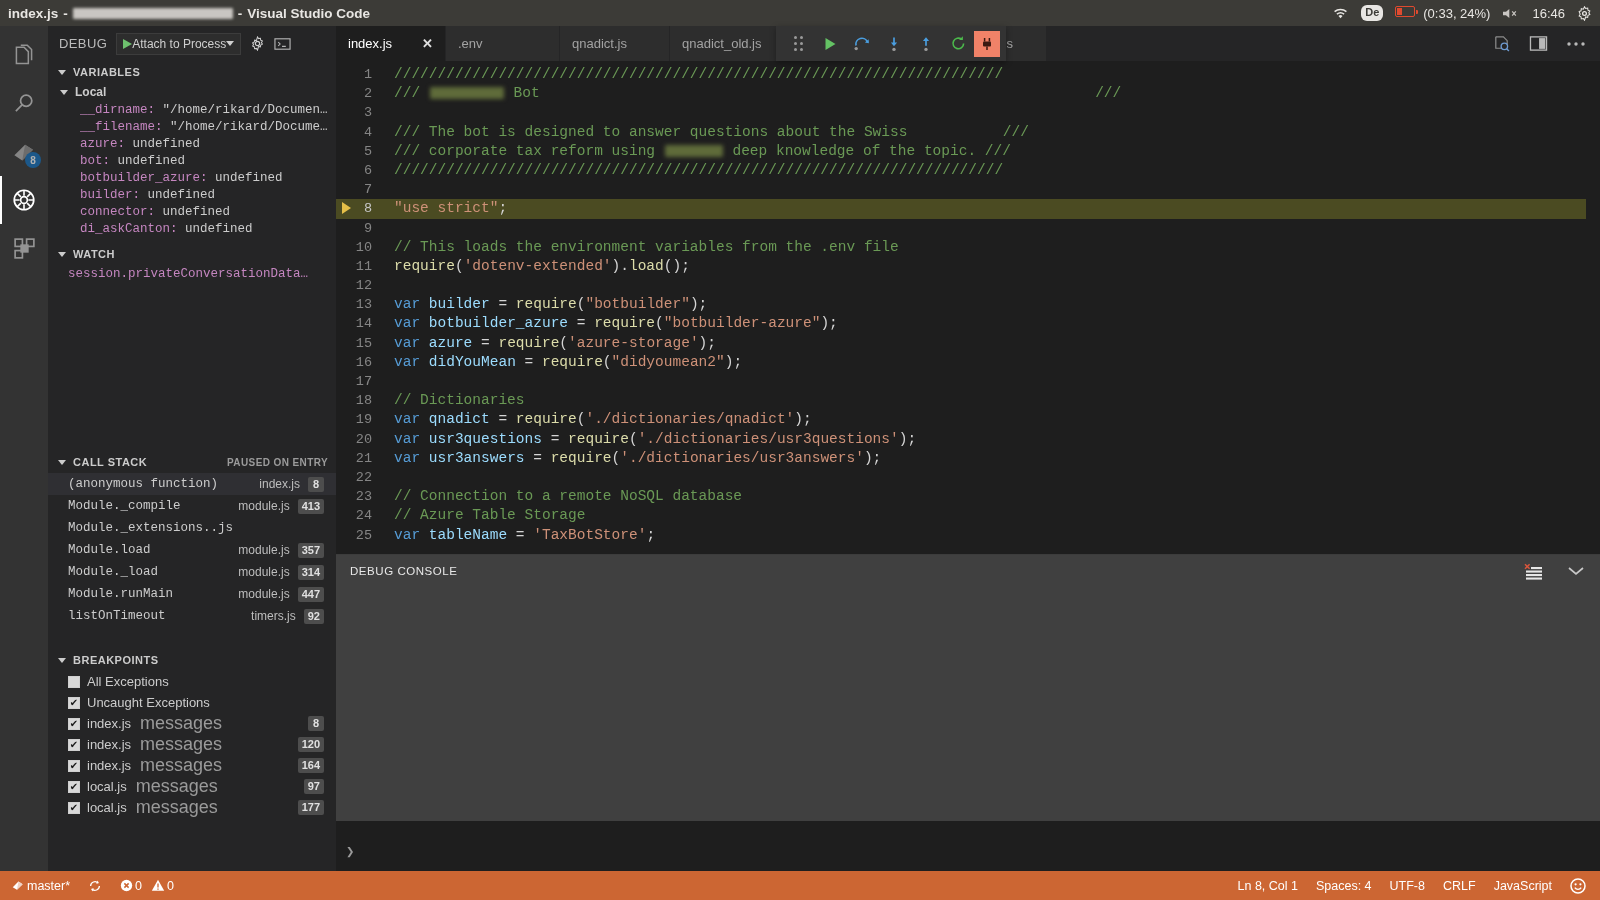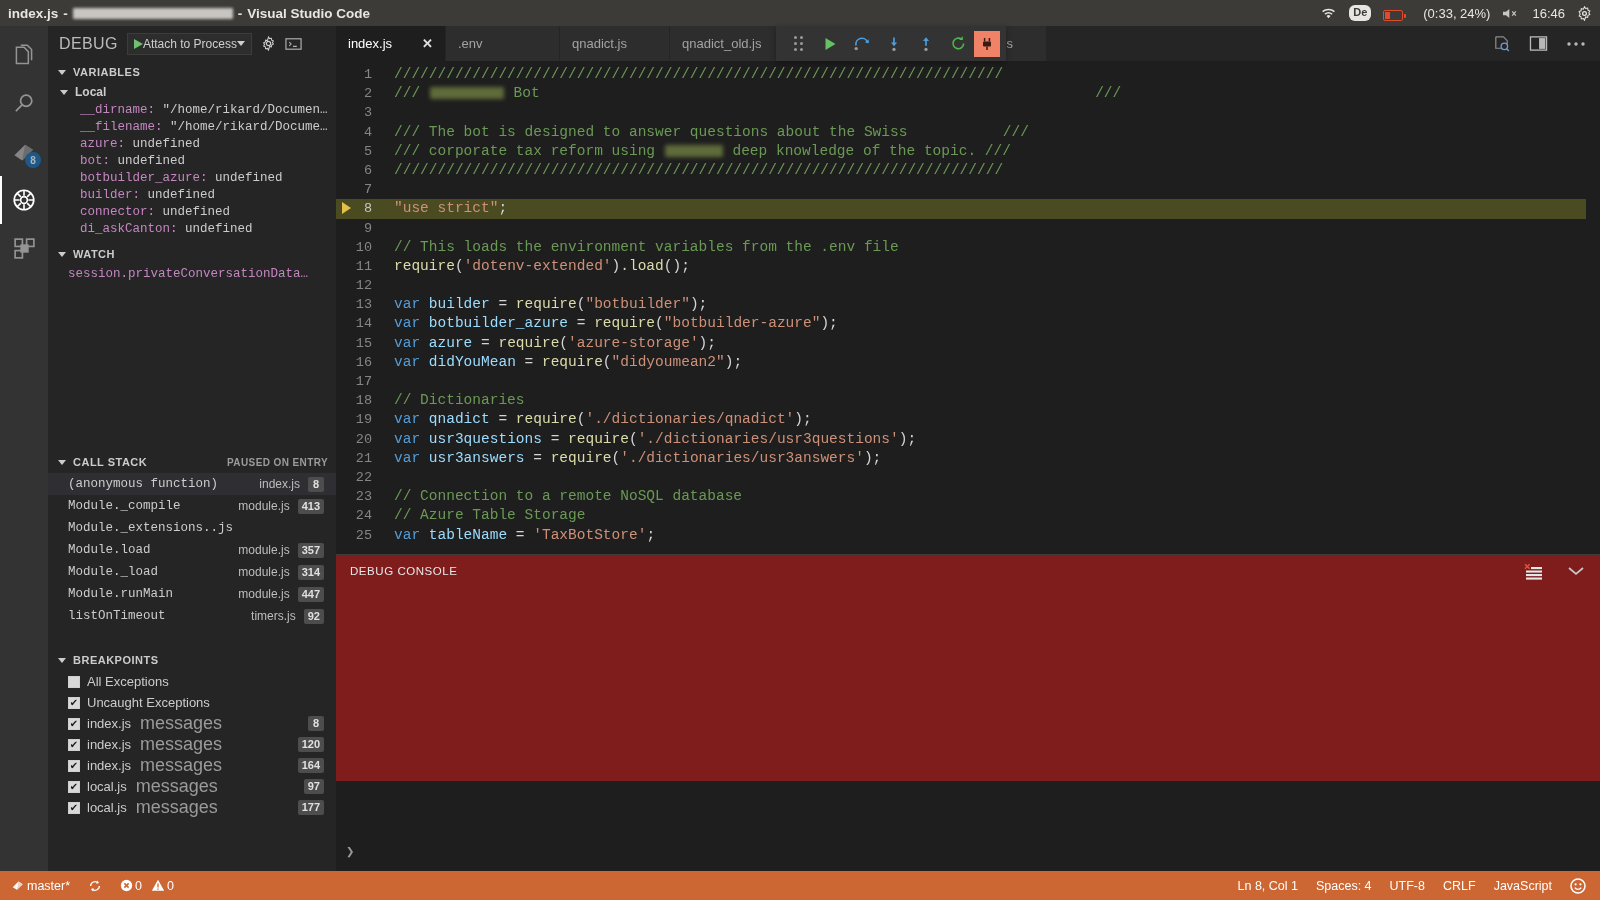--- a/index.html
+++ b/index.html
@@ -26,21 +26,21 @@
     filter: blur(1.6px);
   }
   .os-tray {
     margin-left: auto; display: flex; align-items: center; gap: 12px;
     font-weight: normal; font-size: 13px; color: #e8e6e3;
   }
   .kb-layout {
     background: #e8e6e3; color: #3c3b37; font-size: 11px; font-weight: bold;
     padding: 1px 4px; border-radius: 6px; line-height: 1.2;
   }
-  .battery-wrap { display: flex; align-items: flex-end; gap: 20px; }
+  .battery-wrap { display: flex; align-items: flex-start; gap: 8px; }
   .bat-ico {
     width: 20px; height: 11px; border: 1.6px solid #e04a2f; border-radius: 2px;
     position: relative; display: inline-block;
   }
   .bat-ico::after {
     content: ""; position: absolute; right: -4px; top: 3px;
     width: 2.5px; height: 4px; background: #e04a2f; border-radius: 0 1px 1px 0;
   }
   .bat-ico i { position: absolute; left: 1px; top: 1px; bottom: 1px; width: 24%; background: #e04a2f; display: block; }
   .bat-text { color: #e8e6e3; }
@@ -69,21 +69,21 @@
   
   .sidebar {
     position: absolute; top: 26px; left: 48px; width: 288px; height: 845px;
     background: #252526; color: #cccccc; font-size: 13px;
     overflow: hidden;
   }
   .debug-toolbar-row {
     height: 35px; display: flex; align-items: center; gap: 9px; padding: 0 11px;
     color: #bbbbbb;
   }
-  .dbg-label { font-size: 16px; letter-spacing: .4px; color: #bbbbbb; }
+  .dbg-label { font-size: 13px; letter-spacing: .4px; color: #bbbbbb; }
   .dbg-select {
     display: flex; align-items: center; 
     border: 1px solid #3c3c3c; background: #2d2d2d;
     height: 22px; padding: 0 6px; color: #cfcfcf; font-size: 12px;
   }
   .play-tri {
     width: 0; height: 0; border-left: 9px solid #6ec06e;
     border-top: 5.5px solid transparent; border-bottom: 5.5px solid transparent;
   }
   .caret-dn { width: 0; height: 0; border-left: 4px solid transparent; border-right: 4px solid transparent; border-top: 5px solid #cfcfcf; }
@@ -185,21 +185,21 @@
   .fn  { color: #dcdcaa; }
   .pl  { color: #d4d4d4; }
   .blur-inline {
     display: inline-block; background: #5f6b3a; border-radius: 1px;
     height: 12px; vertical-align: middle; filter: blur(2.2px); margin: 0 1px;
   }
 
   .minimap-strip { position: absolute; right: 0; top: 35px; width: 14px; height: 493px; background: #1e1e1e; }
 
   
-  .panel { position: absolute; top: 528px; left: 0; width: 1264px; height: 227px; background: #7f1d1d; border-top: 1px solid #3c3c3c; }
+  .panel { position: absolute; top: 528px; left: 0; width: 1264px; height: 267px; background: #404040; border-top: 1px solid #3c3c3c; }
   .panel-head { height: 32px; display: flex; align-items: center; padding: 0 14px; }
   .panel-tab { color: #e7e7e7; font-size: 11.5px; letter-spacing: .55px; }
   .panel-actions { margin-left: auto; display: flex; align-items: center; gap: 22px; }
   .panel-body { position: relative; height: 285px; }
   .repl-input { position: absolute; left: 10px; bottom: 12px; color: #9a9a9a; font-family: "Liberation Mono", monospace; font-size: 14px; }
 
   
   .statusbar {
     position: absolute; bottom: 0; left: 0; width: 1600px; height: 29px;
     background: #cc6633; color: #ffffff;

